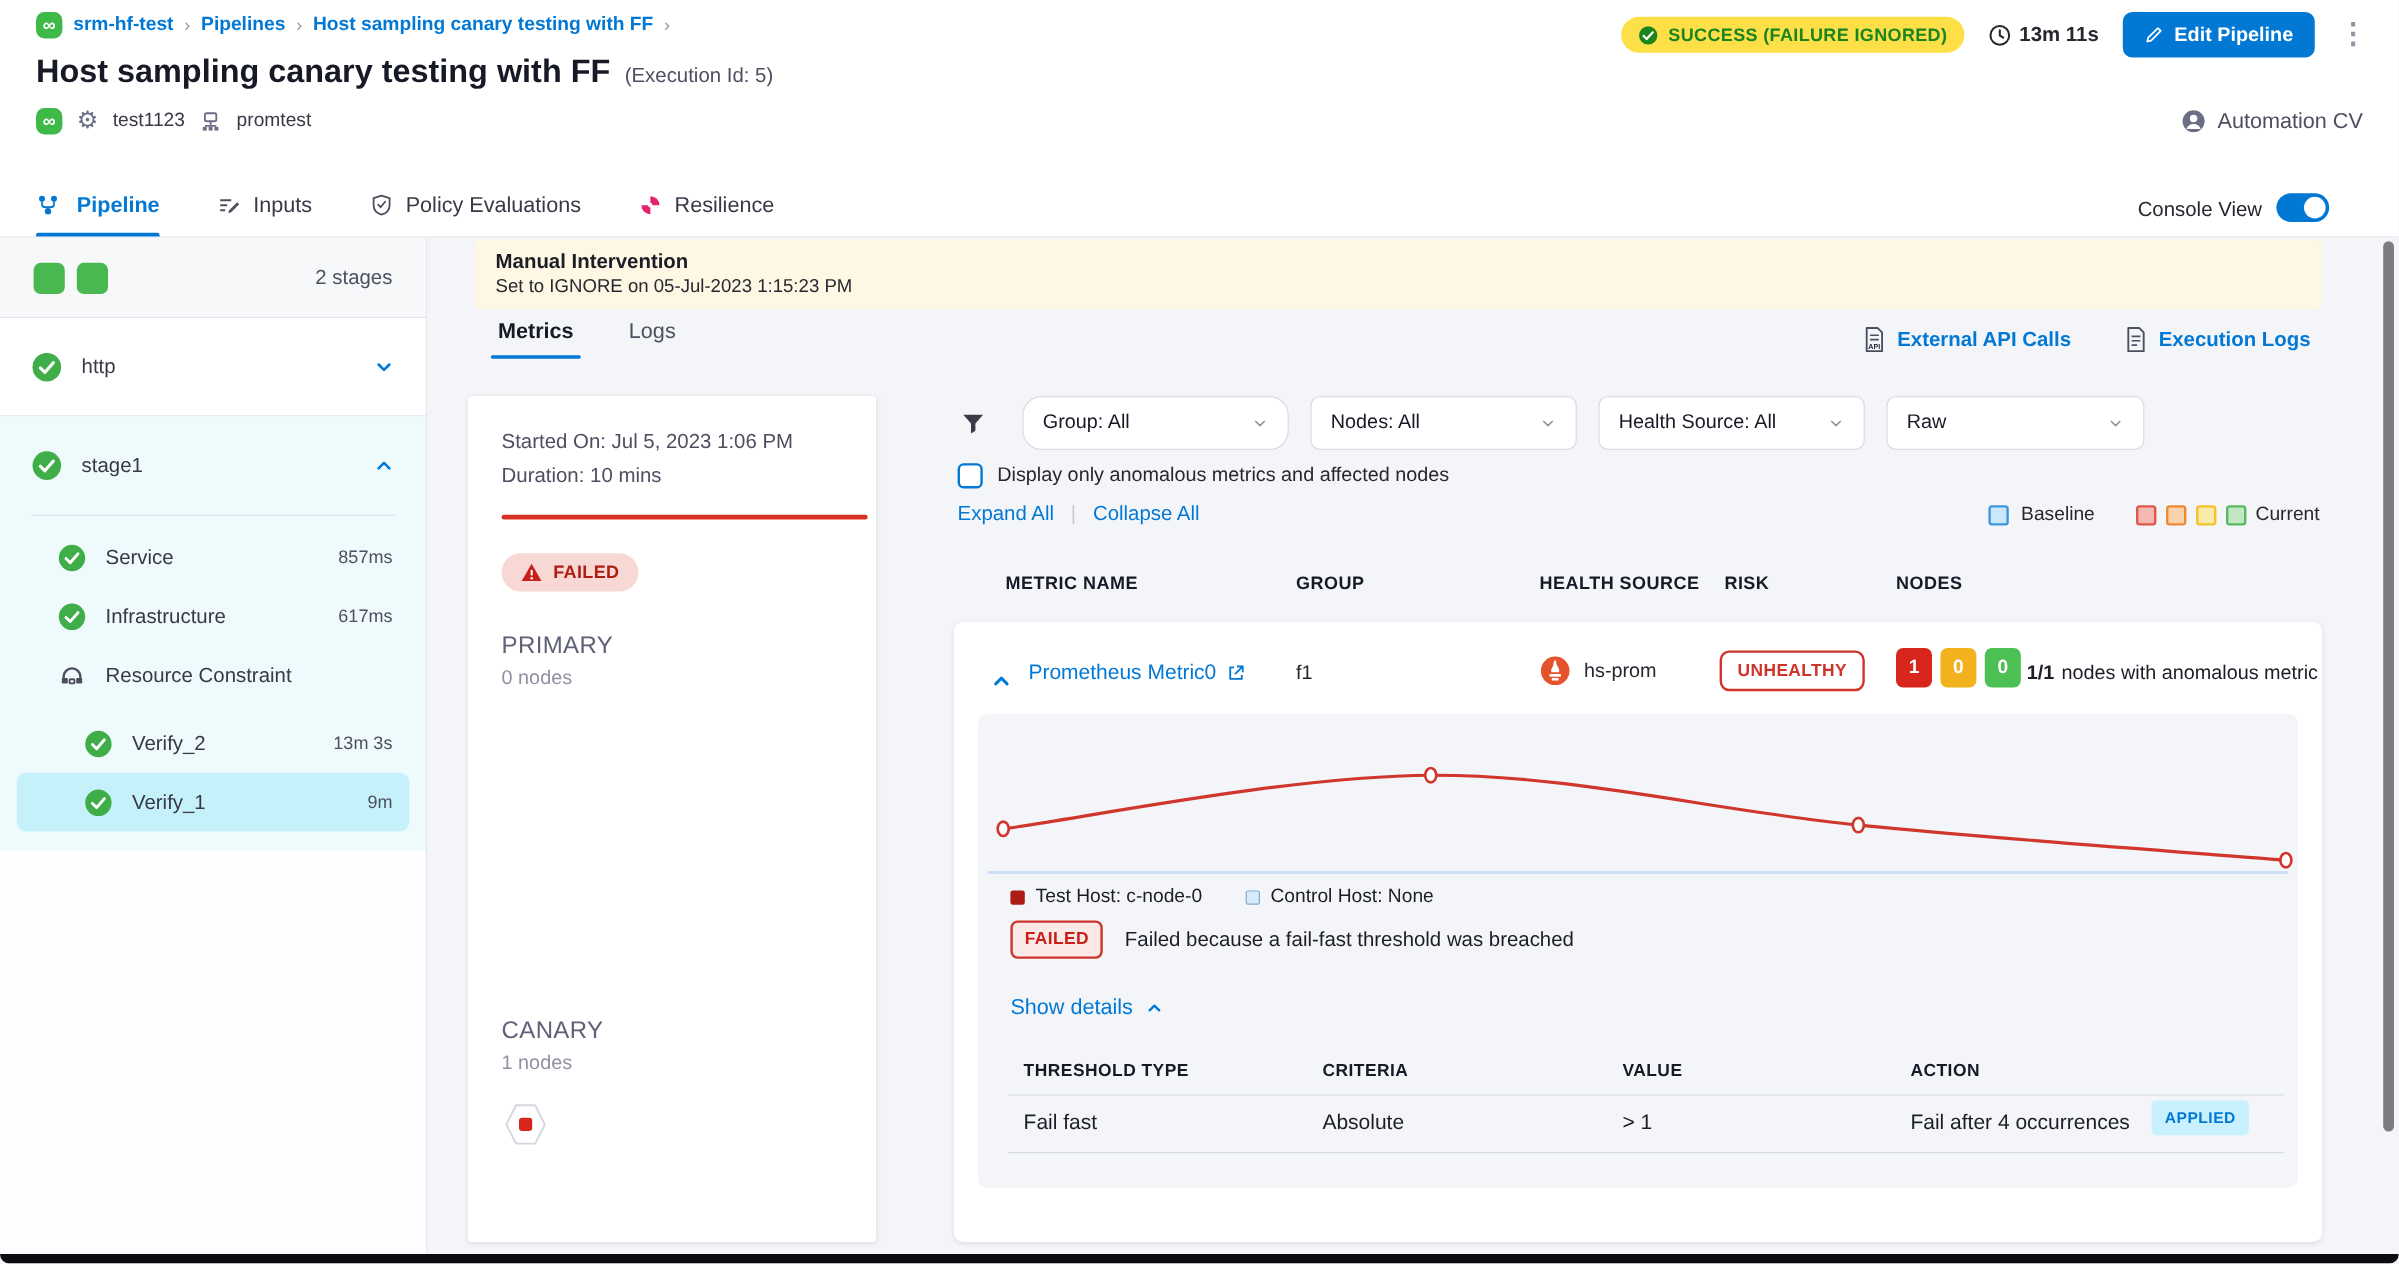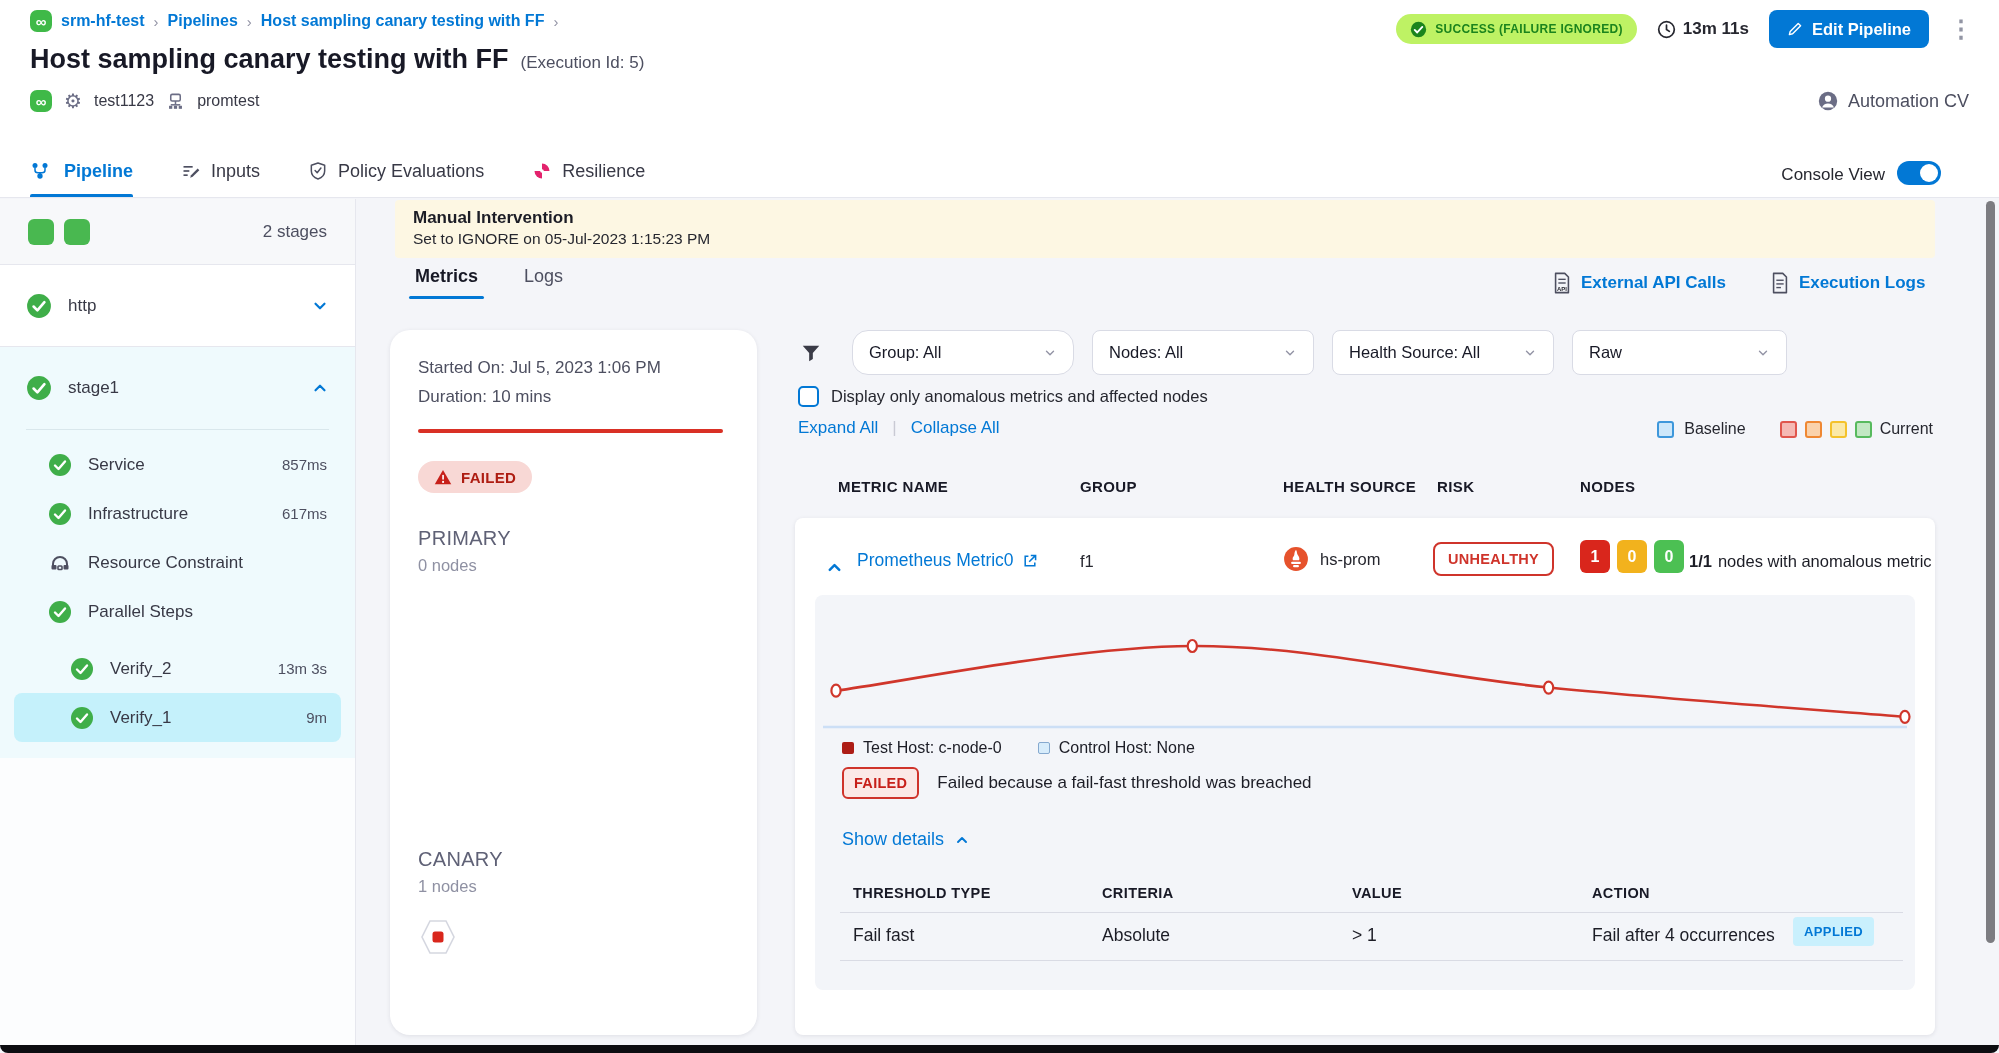--- a/index.html
+++ b/index.html
@@ -11,21 +11,21 @@
   .crumb { position:absolute; left:30px; top:10px; display:flex; align-items:center; gap:9px; font-size:16px; }
   .crumb a { color:#0278d5; text-decoration:none; font-weight:bold; cursor:pointer; }
   .crumb .sep { color:#9293a5; font-size:15px; }
   .svc-badge { width:22px; height:22px; border-radius:7px; background:#3fb948; color:#fff; display:inline-flex; align-items:center; justify-content:center; font-size:15px; font-weight:bold; }
   #title-row { position:absolute; left:30px; top:44px; display:flex; align-items:baseline; gap:12px; }
   #page-title { font-size:27px; font-weight:bold; color:#181926; }
   #exec-id { font-size:17px; color:#4d4f60; }
   #svc-row { position:absolute; left:30px; top:90px; display:flex; align-items:center; gap:12px; font-size:16px; color:#383946; }
   .gear { color:#6b6d85; font-size:20px; line-height:1; }
   #hdr-right { position:absolute; right:26px; top:10px; display:flex; align-items:center; gap:20px; }
-  .status-pill { display:flex; align-items:center; gap:8px; background:#bef264; color:#1b841d; border-radius:15px; height:30px; padding:0 14px; font-size:12px; font-weight:bold; letter-spacing:.3px; }
+  .status-pill { display:flex; align-items:center; gap:8px; background:#fde047; color:#1b841d; border-radius:15px; height:30px; padding:0 14px; font-size:15px; font-weight:bold; letter-spacing:.3px; }
   .timer { display:flex; align-items:center; gap:7px; font-size:17px; color:#26272f; font-weight:bold; }
   .btn-primary { display:flex; align-items:center; gap:9px; background:#0278d5; color:#fff; border:none; border-radius:8px; height:38px; padding:0 18px; font-size:16.5px; font-weight:bold; font-family:inherit; cursor:pointer; }
   .kebab { color:#9295a4; font-size:24px; font-weight:bold; letter-spacing:0; cursor:pointer; line-height:1; }
   #user-row { position:absolute; right:30px; top:90px; display:flex; align-items:center; gap:9px; font-size:18px; color:#4d4f60; }
   
   #exec-tabs { position:absolute; left:30px; bottom:0; height:52px; display:flex; align-items:center; gap:48px; }
   .etab { display:flex; align-items:center; gap:10px; font-size:18px; color:#383946; height:52px; cursor:pointer; position:relative; }
   .etab.active { color:#0278d5; font-weight:bold;gap:14px; }
   .etab.active::after { content:""; position:absolute; left:0; right:0; bottom:0; height:3px; background:#0278d5; border-radius:2px 2px 0 0; }
   #console-view { position:absolute; right:58px; bottom:12px; display:flex; align-items:flex-end; gap:12px; font-size:17px; color:#26272f; }
@@ -52,21 +52,21 @@
   #banner .b-title { font-size:17px; font-weight:bold; color:#1c1d26; }
   #banner .b-sub { font-size:15.5px; color:#26272f; margin-top:2px; }
   #mtabs { position:absolute; left:415px; top:266px; display:flex; gap:46px; }
   .mtab { font-size:18px; color:#4d4f60; padding-bottom:12px; cursor:pointer; position:relative; }
   .mtab.active { color:#181926; font-weight:bold; }
   .mtab.active::after { content:""; position:absolute; left:-6px; right:-6px; bottom:0; height:3px; background:#0278d5; border-radius:2px; }
   #right-links { position:absolute; left:1552px; top:272px; display:flex; gap:44px; }
   .rlink { display:flex; align-items:center; gap:9px; color:#0278d5; font-size:17px; font-weight:bold; cursor:pointer; }
 
   
-  #left-card { position:absolute; left:390px; top:330px; width:367px; height:705px; background:#fff; border-radius:20px; box-shadow:0 1px 4px rgba(40,41,61,.10); padding:28px 28px; }
+  #left-card { position:absolute; left:390px; top:330px; width:340px; height:705px; background:#fff; border-radius:3px; box-shadow:0 1px 4px rgba(40,41,61,.10); padding:28px 28px; }
   .sumtxt { font-size:17px; color:#4d4f60; margin-bottom:9px; }
   #redline { height:4px; background:#d93025; border-radius:2px; margin:22px 0 28px 0; width:305px; }
   .failed-pill { display:inline-flex; align-items:center; gap:9px; background:#f8d8d5; color:#ae1d12; font-weight:bold; font-size:15px; border-radius:16px; height:32px; padding:0 16px; letter-spacing:.3px; }
   .grp-label { font-size:20px; color:#5f6176; letter-spacing:.3px; margin-top:34px; }
   .grp-nodes { font-size:16.5px; color:#8f91a3; margin-top:6px; }
   #canary-block { position:absolute; left:28px; top:518px; }
 
   
   #filter-row { position:absolute; left:800px; top:330px; display:flex; align-items:center; }
   .dd { width:222px; height:45px; background:#fff; border:1px solid #d9dbe5; border-radius:8px; display:flex; align-items:center; padding:0 16px; font-size:16.5px; color:#181926; margin-left:18px; cursor:pointer; }
@@ -284,27 +284,20 @@
       </div>
       <div class="step">
         <svg class="ic" width="24" height="24" viewBox="0 0 24 24">
             <path d="M5 15v-2a7 7 0 0 1 14 0v2" fill="none" stroke="#4d4f60" stroke-width="2"></path>
             <rect x="3.5" y="14" width="5" height="4.5" rx="1" fill="#4d4f60"></rect>
             <rect x="15.5" y="14" width="5" height="4.5" rx="1" fill="#4d4f60"></rect>
             <rect x="10" y="15" width="4" height="3.5" rx="0.8" fill="none" stroke="#4d4f60" stroke-width="1.6"></rect>
           </svg>
         <span>Resource Constraint</span>
       </div>
-      <div class="step">
-        <svg class="ic" width="24" height="24" viewBox="0 0 24 24">
-            <circle cx="12" cy="12" r="11" fill="#3fae49"></circle>
-            <polyline points="7,12.5 10.5,16 17,8.5" fill="none" stroke="#fff" stroke-width="2.4" stroke-linecap="round" stroke-linejoin="round"></polyline>
-          </svg>
-        <span>Parallel Steps</span>
-      </div>
       <div class="step sub" style="margin-top:8px;">
         <svg class="ic" width="24" height="24" viewBox="0 0 24 24">
             <circle cx="12" cy="12" r="11" fill="#3fae49"></circle>
             <polyline points="7,12.5 10.5,16 17,8.5" fill="none" stroke="#fff" stroke-width="2.4" stroke-linecap="round" stroke-linejoin="round"></polyline>
           </svg>
         <span>Verify_2</span>
         <span class="dur">13m 3s</span>
       </div>
       <div class="step sub selected">
         <svg class="ic" width="24" height="24" viewBox="0 0 24 24">

